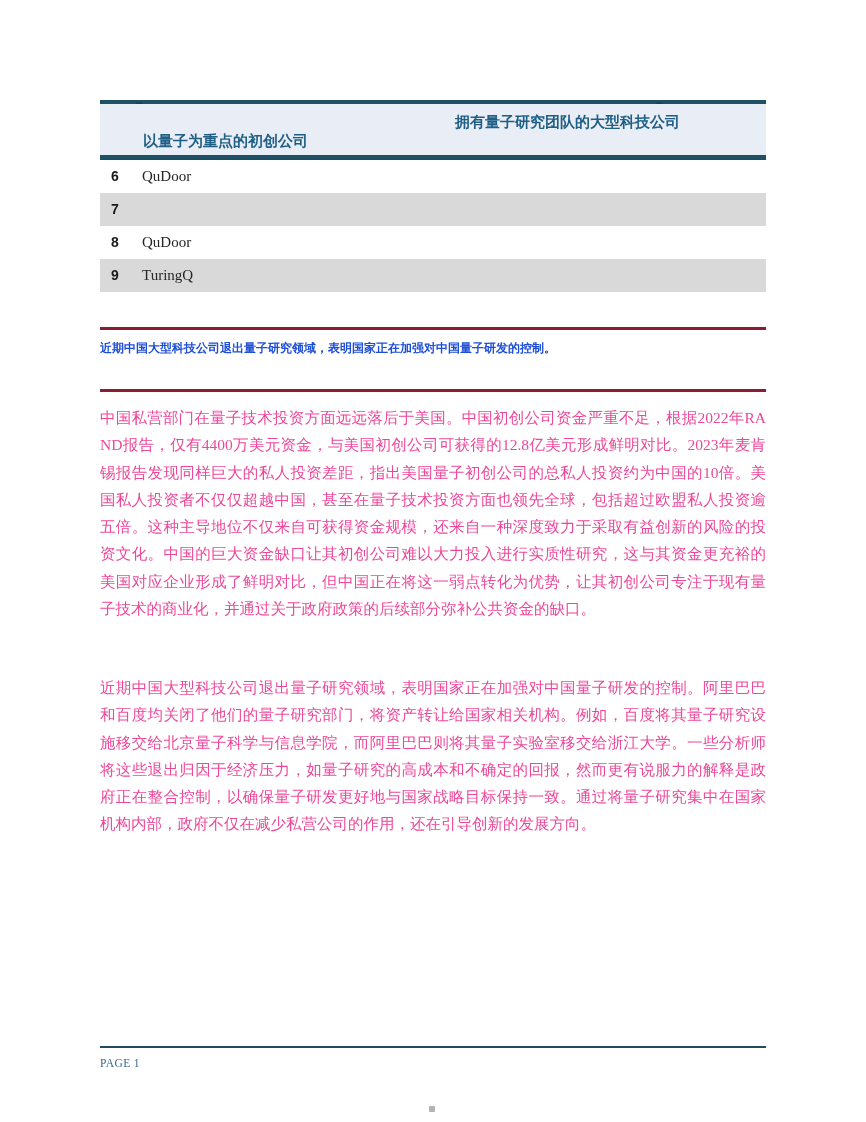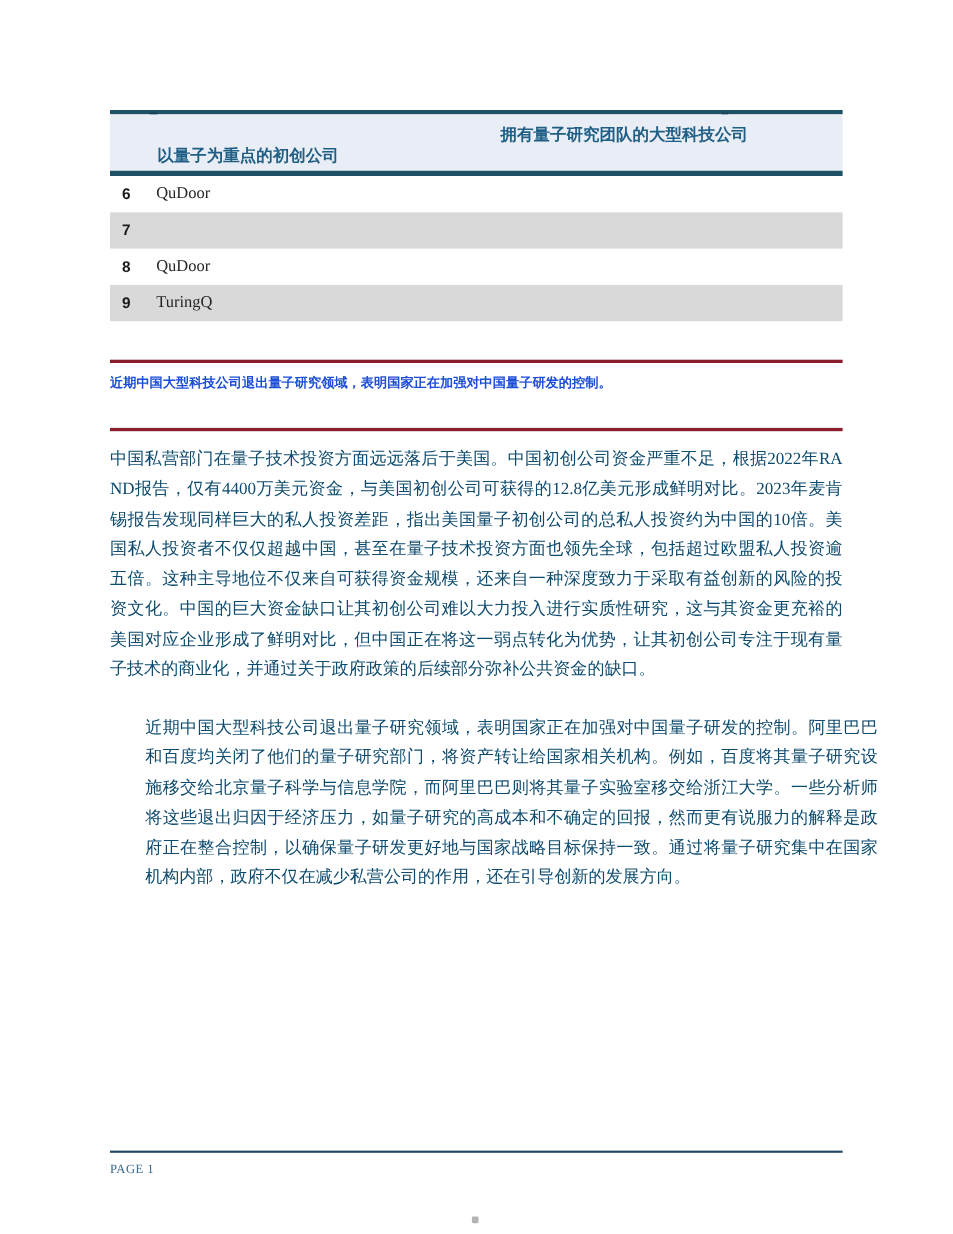--- a/index.html
+++ b/index.html
@@ -43,25 +43,25 @@
   .rule-bottom{top:389px;}
   .callout{
     position:absolute;left:100px;top:337px;width:666px;
     font-family:"Liberation Sans","DejaVu Sans",sans-serif;
     font-weight:bold;font-size:12px;line-height:22px;color:#1d4ed8;
   }
 
   
   .bodytext{
     position:absolute;left:100px;width:666px;margin:0;
-    font-size:15.5px;line-height:27.3px;color:#0c4a6e;
+    font-size:15.5px;line-height:27.3px;color:#ec4899;
     text-align:justify;word-break:break-all;
   }
   .p1{top:404px;}
-  .p2{top:648px;margin-left:32px;}
+  .p2{top:674px;}
 
   
   .footer-rule{position:absolute;left:100px;top:1046px;width:666px;height:2px;background:#254a60;}
   .footer{
     position:absolute;left:100px;top:1057px;width:666px;
     display:flex;justify-content:space-between;align-items:baseline;
     font-family:"Liberation Serif","DejaVu Serif",serif;
     font-size:11.5px;letter-spacing:0.4px;color:#38678f;
   }
   .footer .pagenum{padding-right:8px;}

